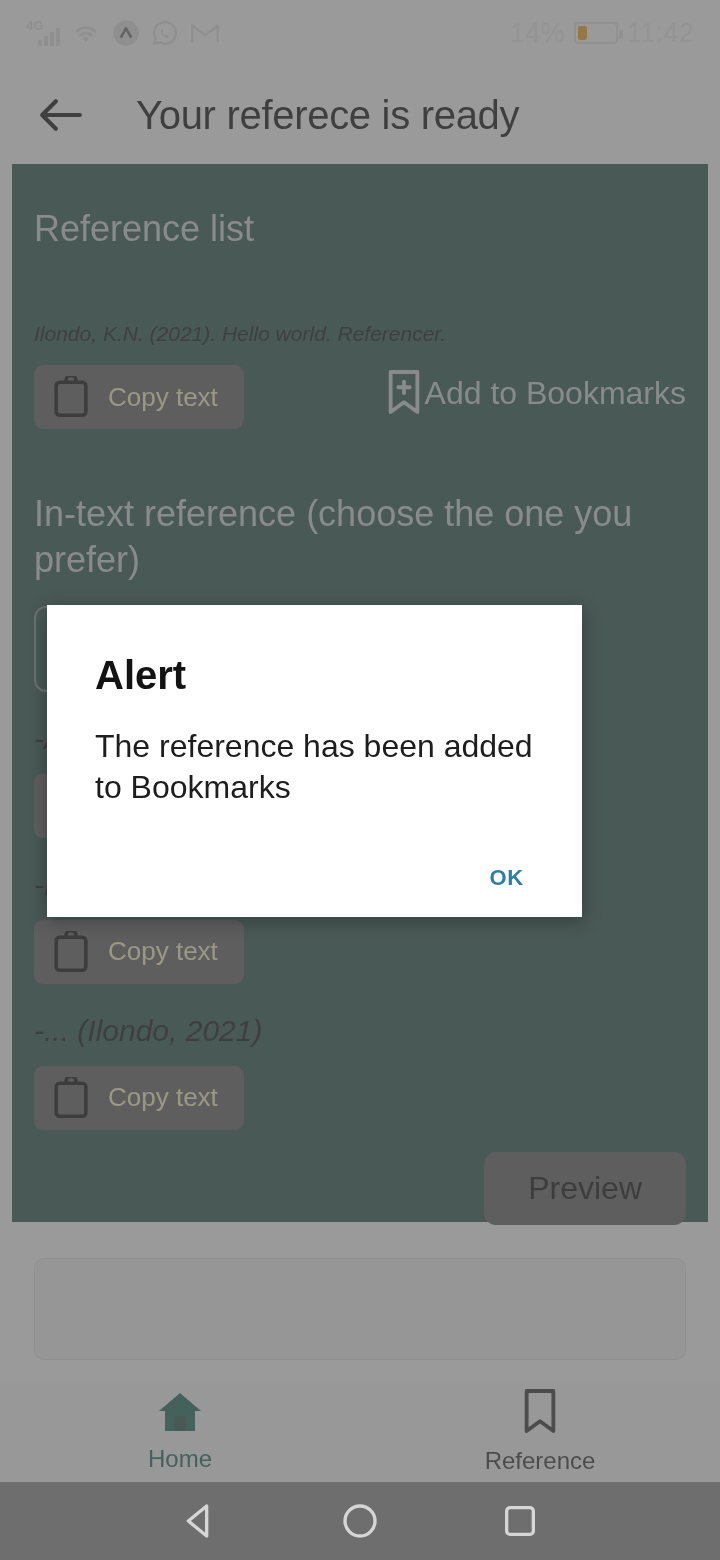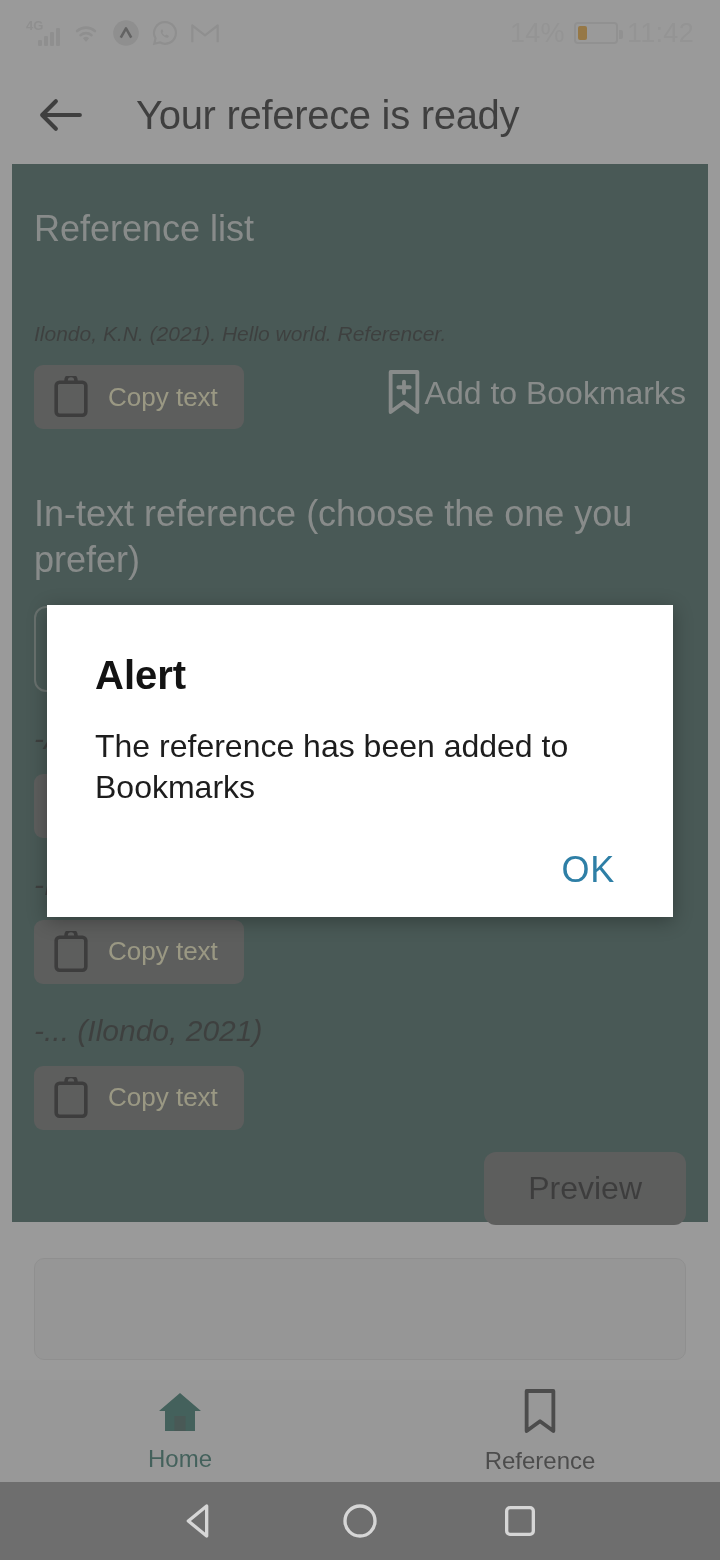--- a/index.html
+++ b/index.html
@@ -86,27 +86,27 @@
   
   .sysnav{ position:absolute; left:0; top:1482px; width:720px; height:78px;
            background:#6e6e6e; display:flex; align-items:center;
            justify-content:space-around; padding:0 120px; }
   .sysnav .key{ cursor:pointer; display:flex; align-items:center; justify-content:center;}
 
   
   #scrim{ position:absolute; inset:0; background:rgba(92,92,92,0.62); }
 
   
-  .dialog{ position:absolute; left:47px; top:605px; width:626px; height:312px;
+  .dialog{ position:absolute; left:47px; top:605px; width:535px; height:312px;
            background:#ffffff; box-shadow:0 4px 18px rgba(0,0,0,.30);
            padding:48px 48px 0 48px; }
   .dlg-title{ font-size:40px; font-weight:700; color:#131313; }
   .dlg-msg{ font-size:32px; color:#1d1d1d; line-height:1.28; margin-top:28px; }
   .dlg-actions{ position:absolute; right:42px; bottom:26px; }
-  .dlg-ok{ font-size:36px; color:#2e7fa6; font-weight:400; letter-spacing:.8px;
+  .dlg-ok{ font-size:22px; color:#2e7fa6; font-weight:700; letter-spacing:.8px;
            padding:12px 16px; cursor:pointer; }
 </style>
 </head>
 <body>
 
 <div id="screen">
 
   <div id="app">
 
     <div class="statusbar">

